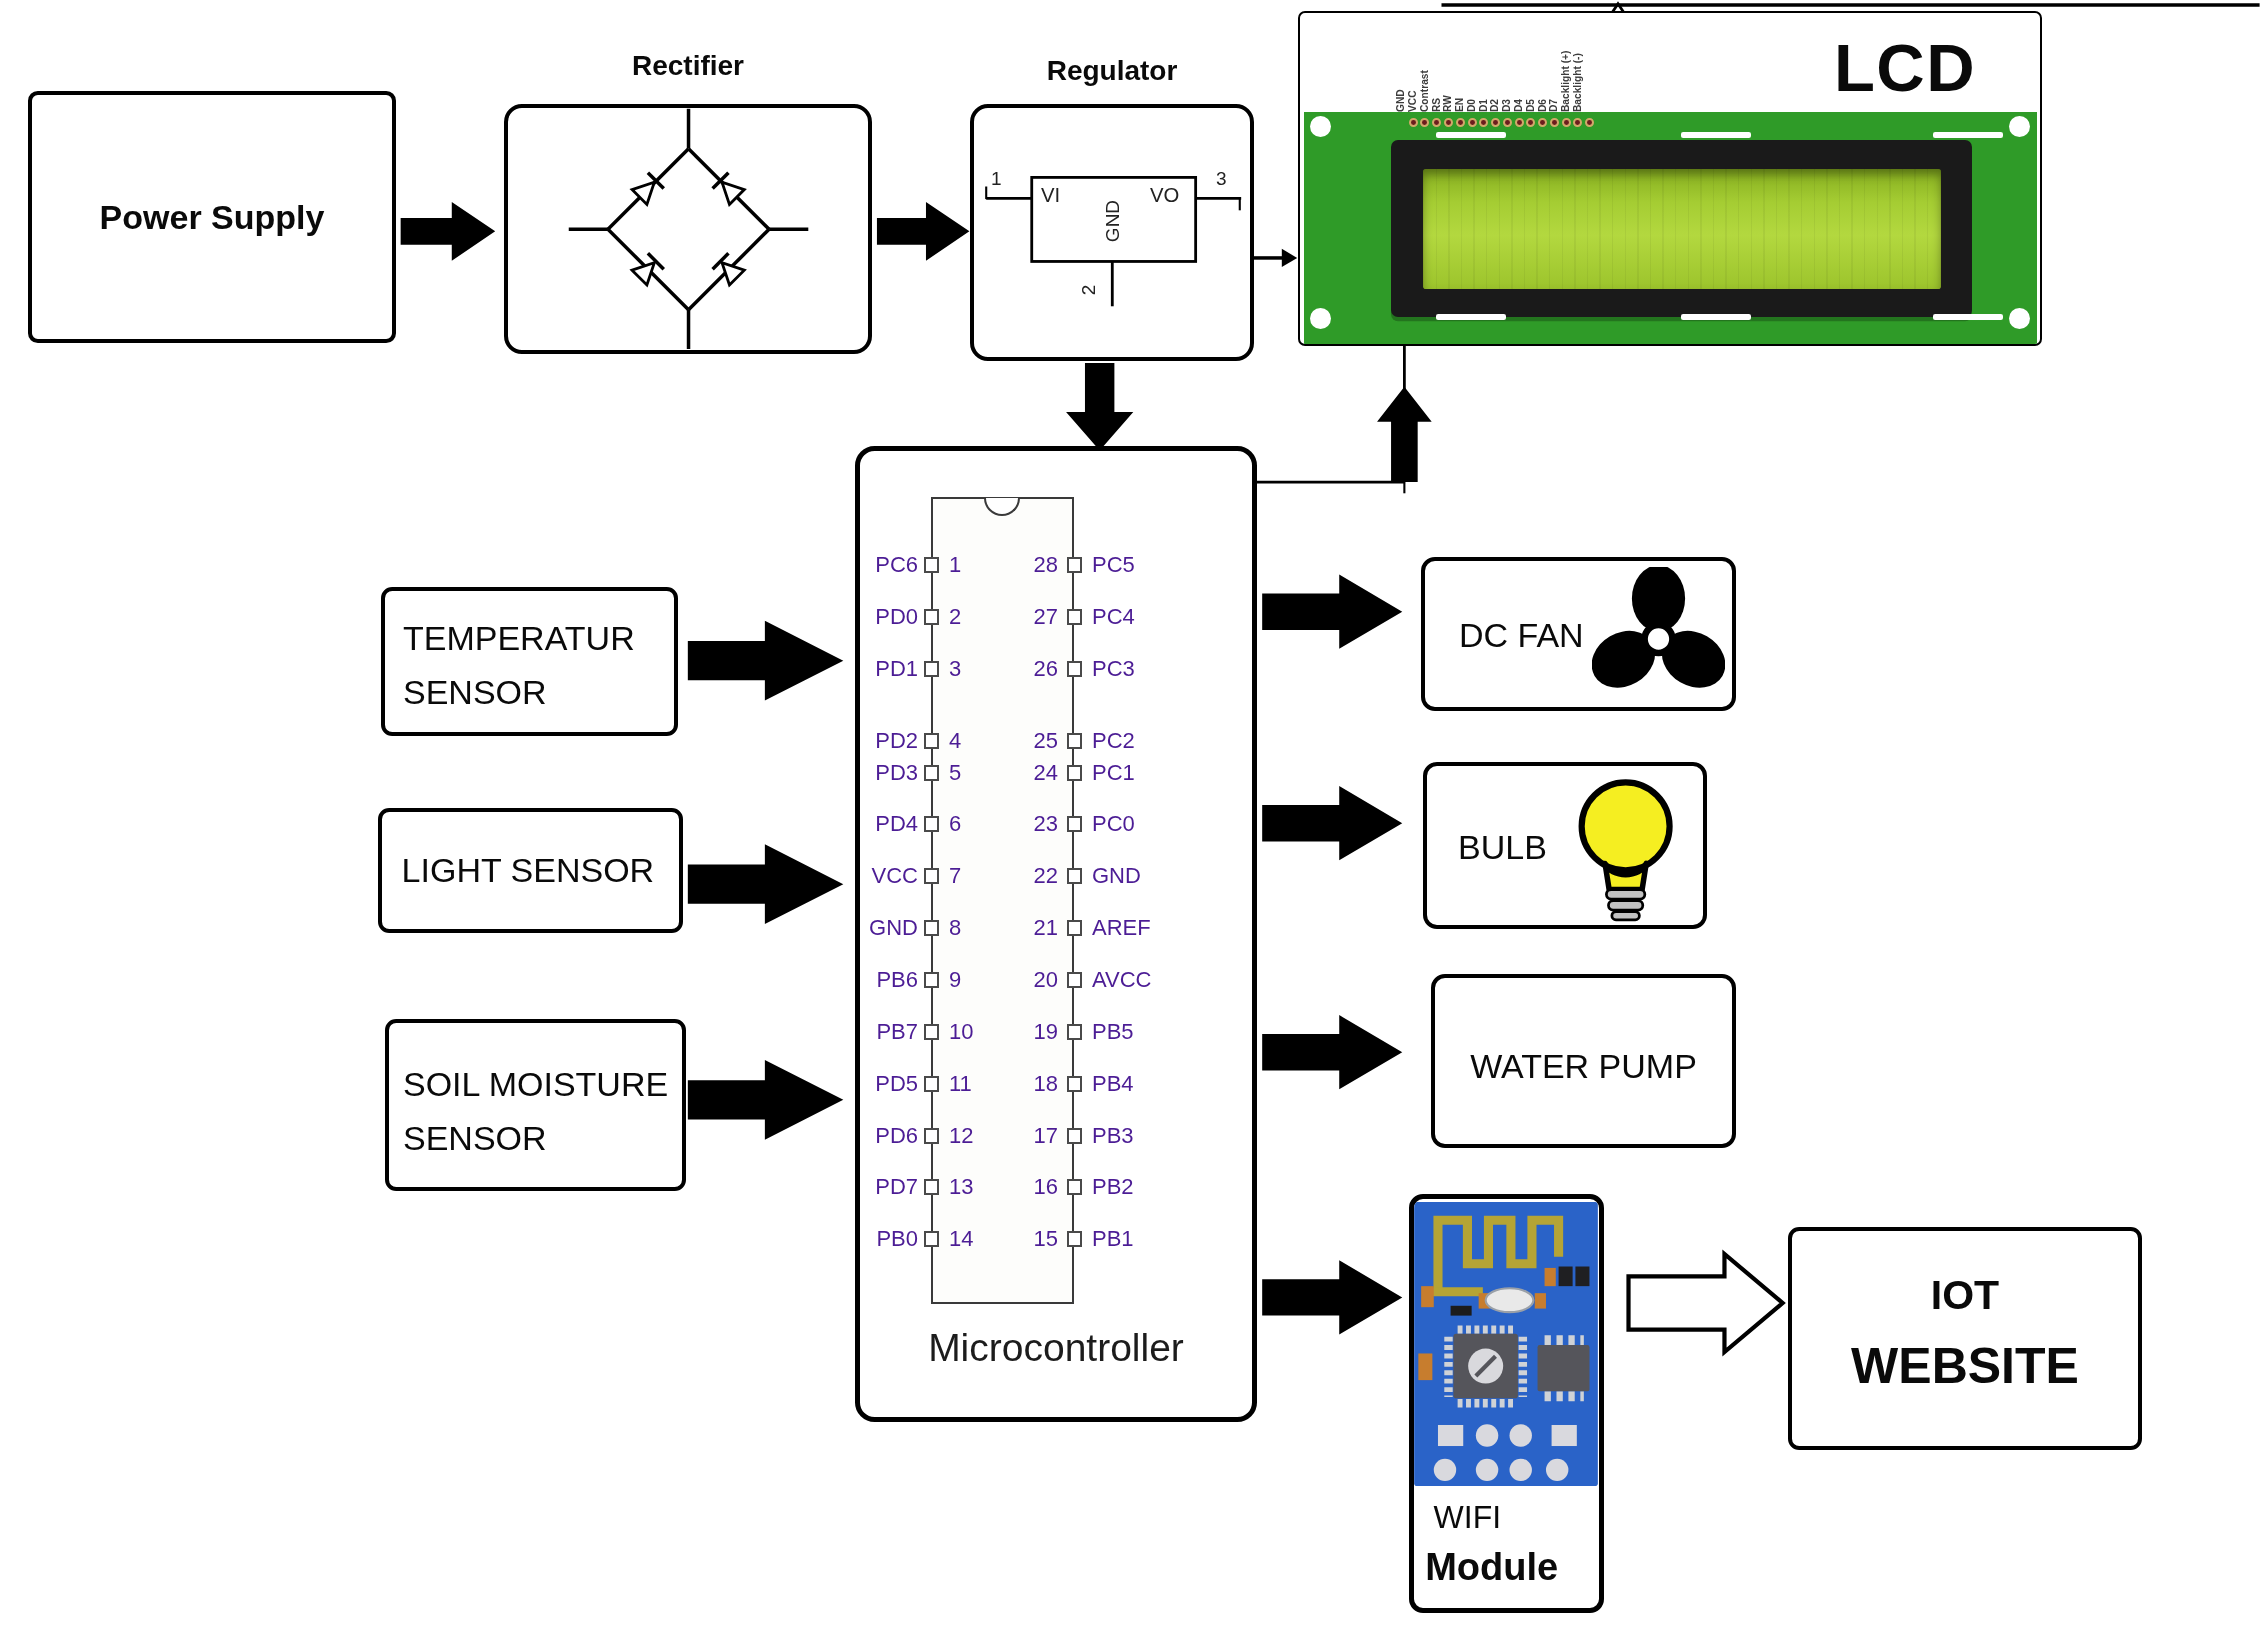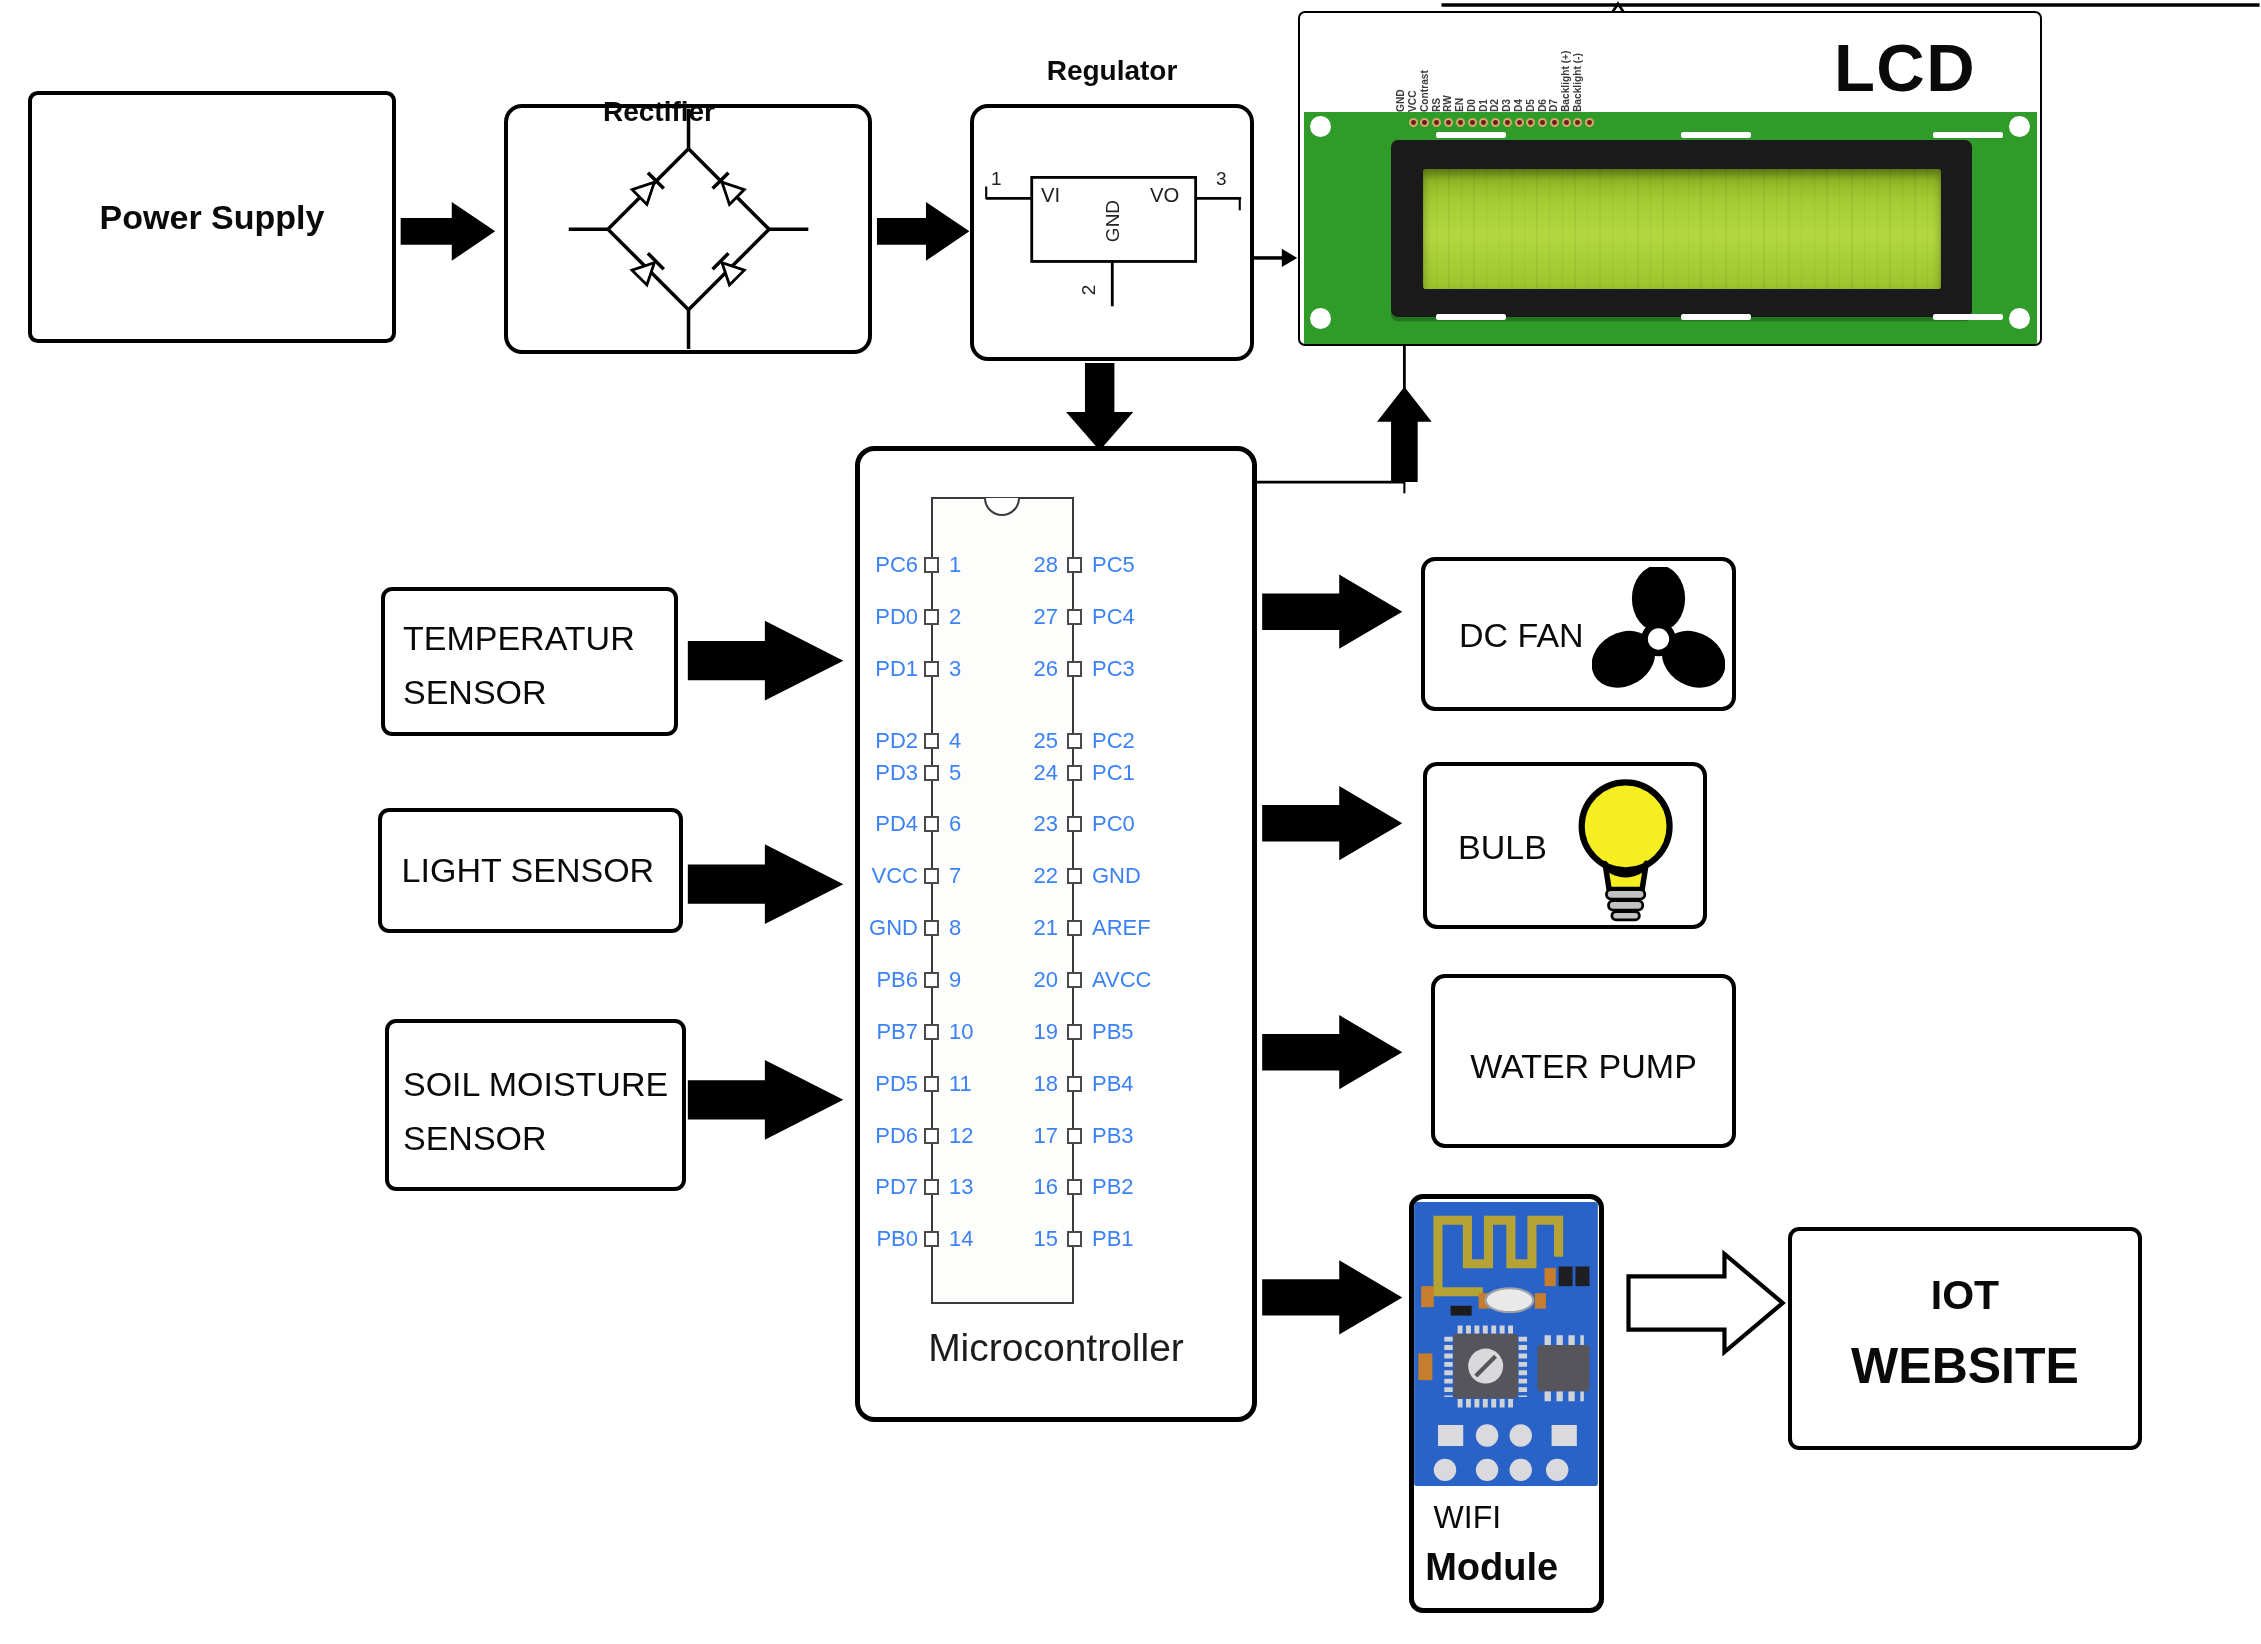--- a/index.html
+++ b/index.html
@@ -3,21 +3,21 @@
 <meta charset="utf-8">
 <style>
   html,body{margin:0;padding:0;background:#fff;width:2261px;height:1645px;overflow:hidden;
     font-family:"Liberation Sans", sans-serif;}
   #scene{position:relative;width:2261px;height:1645px;background:#fff;}
   #wires{position:absolute;left:0;top:0;width:2261px;height:1645px;}
   .box{position:absolute;background:#fff;border:4.2px solid #000;border-radius:11.2px;box-sizing:border-box;}
   .lbl{position:absolute;color:#0a0a0a;}
   .c{text-align:center;}
   
-  .pin-row{position:absolute;left:862px;width:392px;height:28px;font-size:22px;color:#3b82f6;}
+  .pin-row{position:absolute;left:862px;width:392px;height:28px;font-size:22px;color:#4c1d95;}
   .pin-row span{display:block;position:absolute;top:0;line-height:28px;}
   .pin-row .ll{left:0;width:56px;text-align:right;}
   .pin-row .lsq,.pin-row .rsq{top:6.3px;width:15.4px;height:15.4px;border:2.1px solid #4a4a4a;box-sizing:border-box;background:#fff;}
   .pin-row .lsq{left:62px;}
   .pin-row .lnum{left:87px;}
   .pin-row .rnum{left:150px;width:46px;text-align:right;}
   .pin-row .rsq{left:205px;}
   .pin-row .rl{left:230px;}
   
   .lcd-pin-label{position:absolute;font-size:10.2px;font-weight:bold;color:#3c3c3c;
@@ -96,21 +96,21 @@
       <line x1="1408" y1="266" x2="1408" y2="284" stroke="#000" stroke-width="3"></line>
       <line x1="1707" y1="283" x2="1772" y2="283" stroke="#000" stroke-width="4"></line>
       <line x1="1770" y1="283" x2="1770" y2="300" stroke="#000" stroke-width="3"></line>
       <line x1="1588" y1="373" x2="1588" y2="437" stroke="#000" stroke-width="4"></line>
     </g>
   </svg>
 
   <div class="box" style="left:28px;top:91px;width:368px;height:252px;border-width:4.9px;border-radius:9.8px;"></div>
   <div class="lbl c" style="left:28px;top:198px;width:368px;font-size:34px;font-weight:bold;">Power Supply</div>
 
-  <div class="lbl c" style="left:475px;top:50px;width:368px;font-size:28px;font-weight:bold;margin-top:46px;">Rectifier</div>
+  <div class="lbl c" style="left:504px;top:50px;width:368px;font-size:28px;font-weight:bold;">Rectifier</div>
   <div class="box" style="left:504px;top:104px;width:368px;height:250px;border-width:4.9px;border-radius:18px;background:transparent;"></div>
 
   <div class="lbl c" style="left:970px;top:55px;width:284px;font-size:28px;font-weight:bold;">Regulator</div>
   <div class="box" style="left:970px;top:104px;width:284px;height:257px;border-width:4.9px;border-radius:18px;background:transparent;"></div>
   <div class="lbl" style="left:1041px;top:184px;font-size:20.3px;color:#222;">VI</div>
   <div class="lbl" style="left:1150px;top:184px;font-size:20.3px;color:#222;">VO</div>
   <div class="lbl" style="left:1089px;top:210px;width:48px;text-align:center;font-size:19px;color:#222;transform:rotate(-90deg);">GND</div>
   <div class="lbl" style="left:991px;top:168px;font-size:19px;color:#222;">1</div>
   <div class="lbl" style="left:1084px;top:279px;font-size:19px;color:#222;transform:rotate(-90deg);">2</div>
   <div class="lbl" style="left:1216px;top:168px;font-size:19px;color:#222;">3</div>

